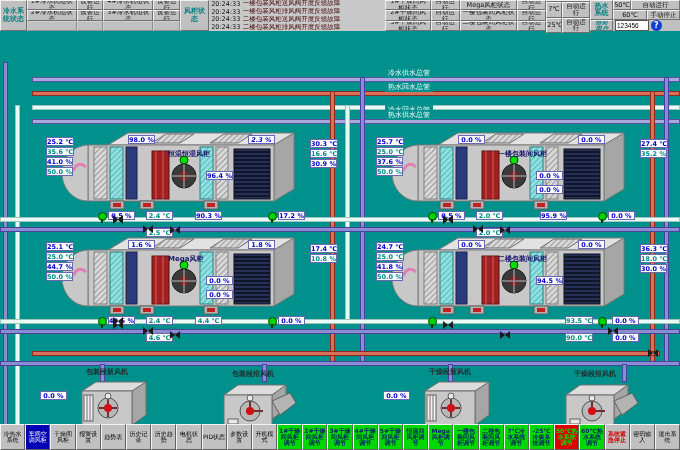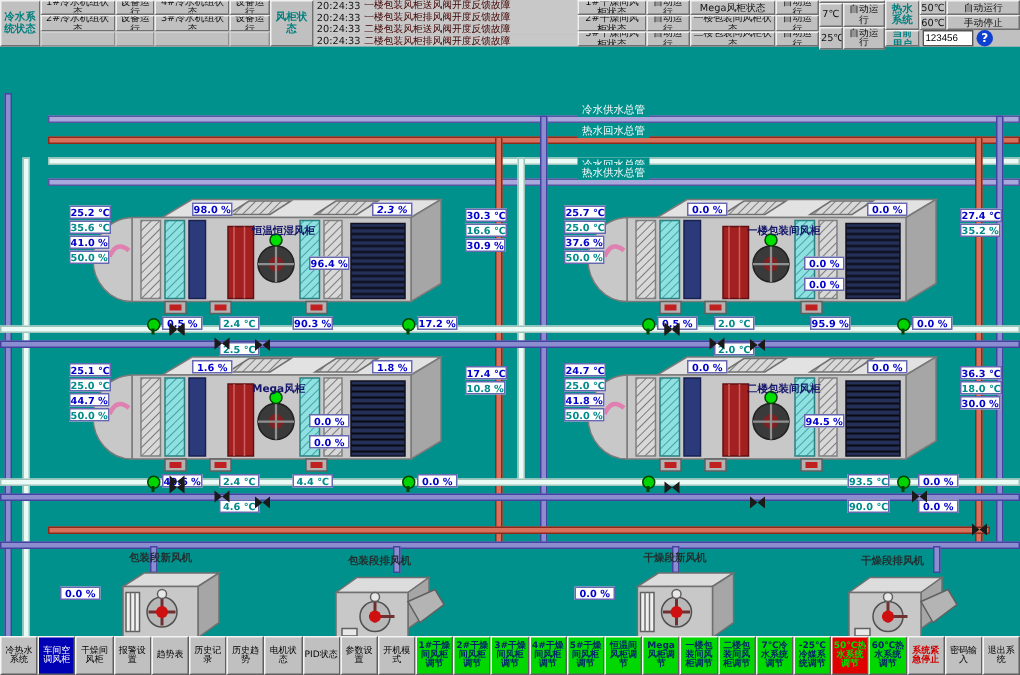--- a/index.html
+++ b/index.html
@@ -149,29 +149,29 @@
           <div class="cell" style="width: 16px; flex: 0 0 auto;">7℃</div>
           <div class="cell" style="flex: 1 1 0%;">自动运行</div>
         </div>
         <div style="display: flex; flex: 1 1 0%;">
           <div class="cell" style="width: 16px; flex: 0 0 auto; text-align: right;">-25℃</div>
           <div class="cell" style="flex: 1 1 0%;">自动运行</div>
         </div>
       </div>
       <div class="tb-col" style="width: 24px;">
         <div class="cell teal-label" style="flex: 2 1 0%;">热水系统</div>
-        <div class="cell" style="flex: 1 1 0%; color: rgb(0, 127, 127); font-weight: bold;">当前用户</div>
+        <div class="cell" style="flex: 1 1 0%; color: rgb(0, 127, 127); font-weight: bold; font-style: italic;">当前用户</div>
       </div>
       <div class="tb-col" style="width: 70px;">
         <div style="display: flex; flex: 1 1 0%;">
           <div class="cell" style="width: 18px; flex: 0 0 auto;">50℃</div>
           <div class="cell" style="flex: 1 1 0%;">自动运行</div>
         </div>
         <div style="display: flex; flex: 1 1 0%;">
-          <div class="cell" style="width: 18px; flex: 0 0 auto;">60℃</div>
+          <div class="cell" style="width: 34px; flex: 0 0 auto;">60℃</div>
           <div class="cell" style="flex: 1 1 0%;">手动停止</div>
         </div>
         <div style="display: flex; flex: 1 1 0%; align-items: center; background: rgb(192, 192, 192); gap: 2px; padding: 0px 2px;">
           <input id="user-input" value="123456" style="">
           <div id="help-btn">?</div>
         </div>
       </div>
     </div>
   <div id="main" style="position: absolute; left: 0px; top: 31px; width: 680px; height: 393px;">
       <div class="pipe-h p-lav" style="left: 32px; top: 46px; width: 648px;"></div>

